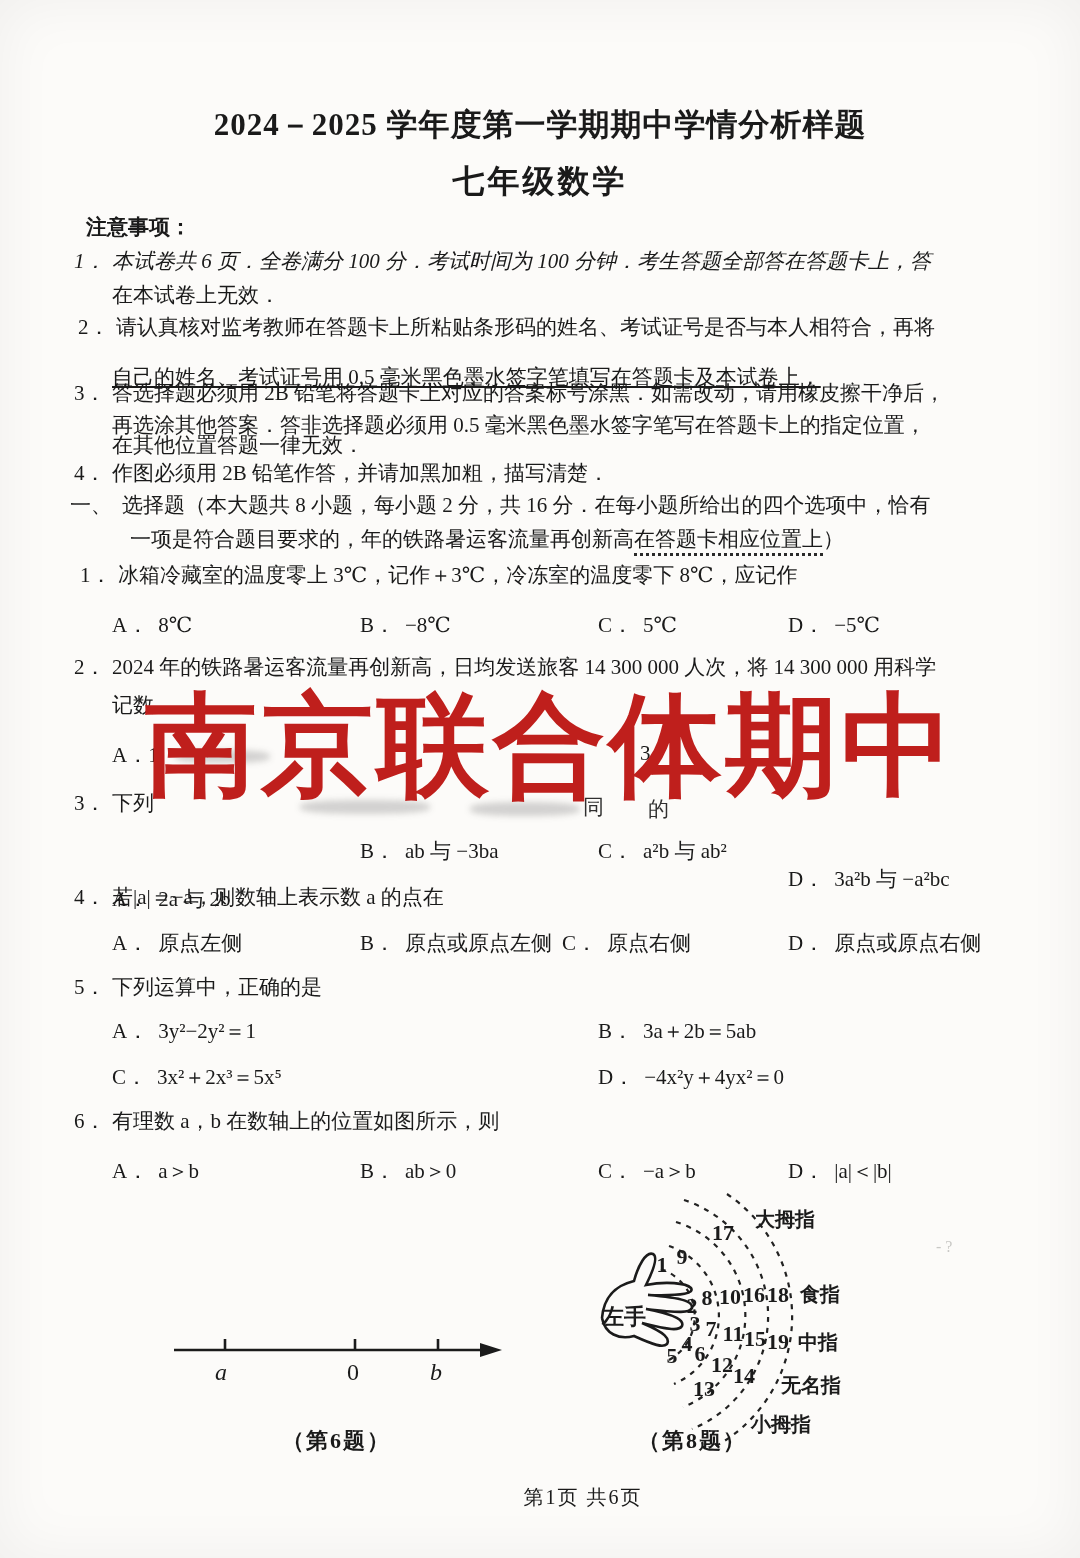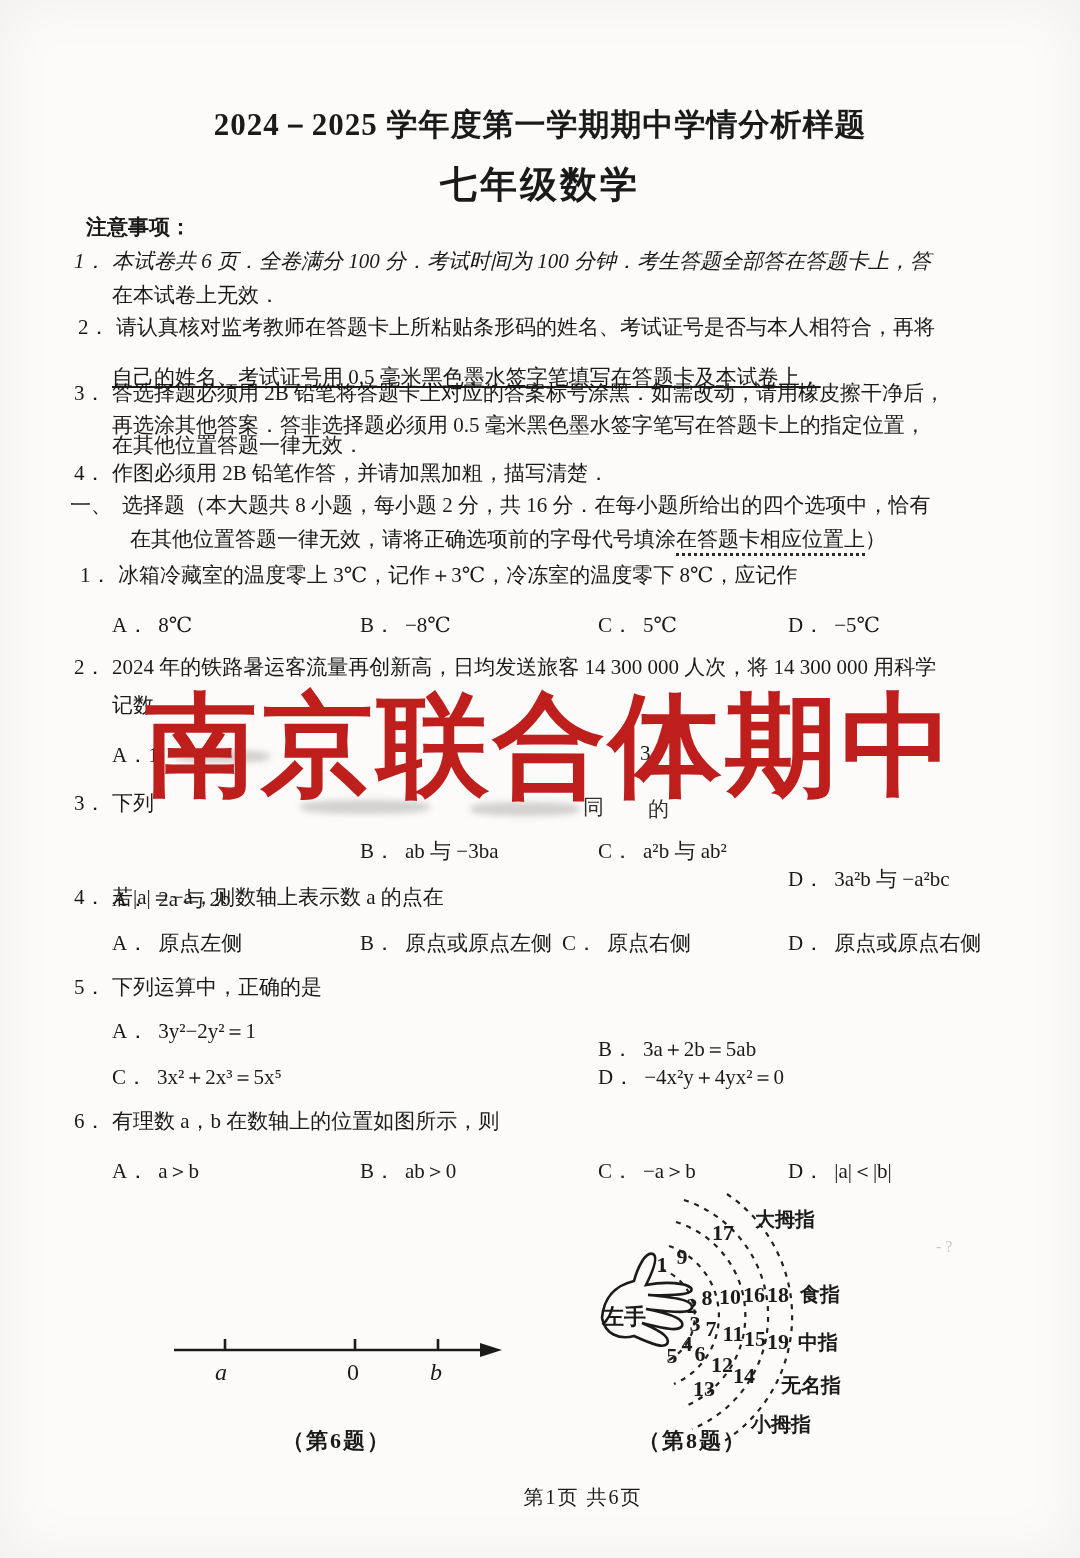--- a/index.html
+++ b/index.html
@@ -5,21 +5,21 @@
   html,body { margin:0; padding:0; background:#e8e8e6; }
   #page {
     position:relative; width:1080px; height:1558px; margin:0 auto;
     background:#fcfbf9; overflow:hidden;
     font-family:"Liberation Serif","DejaVu Serif",serif;
     color:#1a1a1a;
     box-shadow: inset 0 0 60px rgba(0,0,0,0.05);
   }
   .abs { position:absolute; white-space:nowrap; }
   .title { width:100%; text-align:center; font-size:31px; font-weight:700; letter-spacing:1px; }
-  .subtitle { width:100%; text-align:center; font-size:37px; font-weight:700; letter-spacing:3px; }
+  .subtitle { width:100%; text-align:center; font-size:32px; font-weight:700; letter-spacing:3px; }
   .body { font-size:21px; line-height:26px; }
   .bold { font-weight:700; }
   .nm { display:inline-block; width:38px; }
   .snm { display:inline-block; width:52px; }
   .opt .lbl { margin-right:10px; }
   .emdots { border-bottom:3px dotted #2a2a2a; padding-bottom:2px; }
   .watermark {
     font-size:112px; line-height:1; font-weight:700; letter-spacing:4px;
     color:#bf1f1c; z-index:50;
     font-family:"Liberation Serif","DejaVu Serif",serif;
@@ -58,21 +58,21 @@
   <div class="abs body" style="top:432px;left:112px;">在其他位置答题一律无效．</div>
 
   <div class="abs body" style="top:460px;left:74px;">
     <span class="nm">4．</span><span>作图必须用 2B 铅笔作答，并请加黑加粗，描写清楚．</span>
   </div>
 
   <div class="abs body" style="top:492px;left:70px;">
     <span class="snm">一、</span><span>选择题（本大题共 8 小题，每小题 2 分，共 16 分．在每小题所给出的四个选项中，恰有</span>
   </div>
   <div class="abs body" style="top:526px;left:130px;">
-    <span>在其他位置答题一律无效，请将正确选项前的字母代号填涂</span><span class="emdots">在答题卡相应位置上</span><span>）</span>
+    <span>一项是符合题目要求的，年的铁路暑运客流量再创新高</span><span class="emdots">在答题卡相应位置上</span><span>）</span>
   </div>
 
   <div class="abs body" style="top:562px;left:80px;">
     <span class="nm">1．</span><span>冰箱冷藏室的温度零上 3℃，记作＋3℃，冷冻室的温度零下 8℃，应记作</span>
   </div>
   <div class="abs body opt" style="top:612px;left:112px;"><span class="lbl">A．</span><span>8℃</span></div>
   <div class="abs body opt" style="top:612px;left:360px;"><span class="lbl">B．</span><span>−8℃</span></div>
   <div class="abs body opt" style="top:612px;left:598px;"><span class="lbl">C．</span><span>5℃</span></div>
   <div class="abs body opt" style="top:612px;left:788px;"><span class="lbl">D．</span><span>−5℃</span></div>
 
@@ -104,21 +104,21 @@
   </div>
   <div class="abs body opt" style="top:930px;left:112px;"><span class="lbl">A．</span><span>原点左侧</span></div>
   <div class="abs body opt" style="top:930px;left:360px;"><span class="lbl">B．</span><span>原点或原点左侧</span></div>
   <div class="abs body opt" style="top:930px;left:562px;"><span class="lbl">C．</span><span>原点右侧</span></div>
   <div class="abs body opt" style="top:930px;left:788px;"><span class="lbl">D．</span><span>原点或原点右侧</span></div>
 
   <div class="abs body" style="top:974px;left:74px;">
     <span class="nm">5．</span><span>下列运算中，正确的是</span>
   </div>
   <div class="abs body opt" style="top:1018px;left:112px;"><span class="lbl">A．</span><span>3y²−2y²＝1</span></div>
-  <div class="abs body opt" style="top:1018px;left:598px;margin-top:18px;"><span class="lbl">B．</span><span>3a＋2b＝5ab</span></div>
+  <div class="abs body opt" style="top:1018px;left:598px;"><span class="lbl">B．</span><span>3a＋2b＝5ab</span></div>
   <div class="abs body opt" style="top:1064px;left:112px;"><span class="lbl">C．</span><span>3x²＋2x³＝5x⁵</span></div>
   <div class="abs body opt" style="top:1064px;left:598px;"><span class="lbl">D．</span><span>−4x²y＋4yx²＝0</span></div>
 
   <div class="abs body" style="top:1108px;left:74px;">
     <span class="nm">6．</span><span>有理数 a，b 在数轴上的位置如图所示，则</span>
   </div>
   <div class="abs body opt" style="top:1158px;left:112px;"><span class="lbl">A．</span><span>a＞b</span></div>
   <div class="abs body opt" style="top:1158px;left:360px;"><span class="lbl">B．</span><span>ab＞0</span></div>
   <div class="abs body opt" style="top:1158px;left:598px;"><span class="lbl">C．</span><span>−a＞b</span></div>
   <div class="abs body opt" style="top:1158px;left:788px;"><span class="lbl">D．</span><span>|a|＜|b|</span></div>

